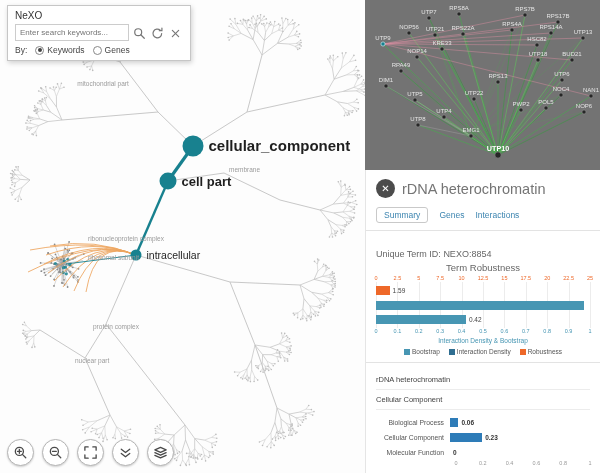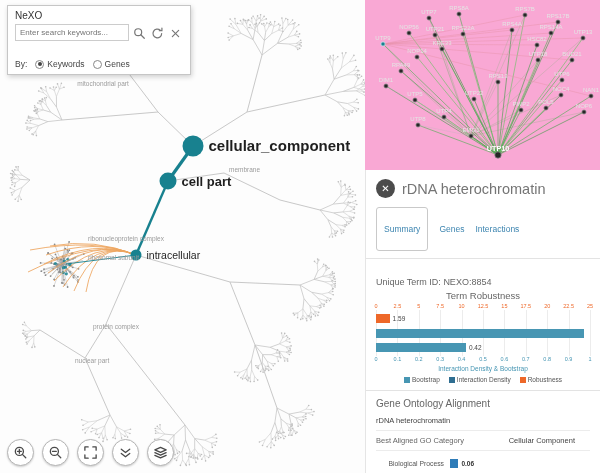--- a/index.html
+++ b/index.html
@@ -12,45 +12,45 @@
   svg.tree{position:absolute;left:0;top:0}
 
   
   .search-card{position:absolute;left:7px;top:5px;width:184px;background:#fff;
     border:1px solid #c6c6c6;box-shadow:1px 2px 5px rgba(0,0,0,.18);padding:4px 7px 5px;z-index:5}
   .search-title{font-size:10px;font-weight:normal;color:#333;margin-bottom:3px}
   .search-row{display:flex;align-items:flex-end;gap:3px}
   .search-input{flex:1;min-width:0;height:17px;font-size:8px;border:1px solid #ccc;
     padding:0 4px;color:#555;font-family:"Liberation Sans",sans-serif}
   .icon-btn{width:15px;height:15px;display:flex;align-items:center;justify-content:center;cursor:pointer}
-  .by-row{display:flex;align-items:center;gap:8px;margin-top:18px;font-size:8.5px;color:#444}
+  .by-row{display:flex;align-items:center;gap:8px;margin-top:4px;font-size:8.5px;color:#444}
   .by-row label{display:flex;align-items:center;cursor:pointer}
   .radio{width:9px;height:9px;border:1px solid #888;border-radius:50%;display:inline-block;
     position:relative;margin-right:3px;background:#fff}
   .radio.sel::after{content:"";position:absolute;left:1.5px;top:1.5px;right:1.5px;bottom:1.5px;
     background:#444;border-radius:50%}
 
   
   .zoom-toolbar{position:absolute;left:7px;bottom:7px;display:flex;gap:8px;z-index:5}
   .tool-btn{width:27px;height:27px;border-radius:50%;background:#fff;border:1px solid #b5b5b5;
     display:flex;align-items:center;justify-content:center;box-shadow:0 1px 2px rgba(0,0,0,.18);cursor:pointer}
 
   
-  .network-panel{position:absolute;left:365px;top:0;width:235px;height:196px;background:#f9a8d4;overflow:hidden}
+  .network-panel{position:absolute;left:365px;top:0;width:235px;height:196px;background:#737373;overflow:hidden}
 
   
   .detail-panel{position:absolute;left:365px;top:170px;width:235px;height:303px;background:#fff;
     border-left:1px solid #e5e5e5;padding:8px 10px 0;overflow:hidden;color:#555}
   .detail-header{display:flex;align-items:center;gap:7px;margin-top:1px}
   .close-btn{width:19px;height:19px;border-radius:50%;background:#4c4c4c;color:#fff;display:flex;
     align-items:center;justify-content:center;font-size:10px;cursor:pointer;flex:0 0 auto}
   .detail-title{font-size:14.5px;color:#757575;white-space:nowrap}
   .tabs{display:flex;align-items:center;gap:11px;margin-top:9px;font-size:8.5px}
   .tab{color:#3d85b0;cursor:pointer;padding:2px 0}
-  .tab.active{border:1px solid #c9c9c9;border-radius:3px;padding:16px 7px}
+  .tab.active{border:1px solid #c9c9c9;border-radius:3px;padding:2px 7px}
   .hdiv{border-top:1px solid #e3e3e3;margin:7px -10px}
   .term-id-line{font-size:9px;color:#666;margin:18px 0 3px}
   .chart-title{text-align:center;font-size:9.5px;color:#666;margin:3px 0 2px}
   .axis-row{position:relative;height:7px}
   .axis-row span{position:absolute;top:0;transform:translateX(-50%);font-size:5.5px;white-space:nowrap}
   .rb-plot{position:relative;height:46px}
   .grid{position:absolute;top:0;bottom:0;width:1px;background:#ececec}
   .rbbar{position:absolute;left:0;height:9px}
   .rblabel{position:absolute;font-size:6.5px;color:#444;white-space:nowrap}
   .axis-label{text-align:center;font-size:6.5px;color:#4796b3;margin-top:2px}
@@ -1680,27 +1680,25 @@
             <span>Interaction Density</span>
           </span>
           <span class="lg-item">
             <span class="lg-sq" style="background: rgb(238, 104, 41);"></span>
             <span>Robustness</span>
           </span>
         </div>
     </div>
 
     <div class="hdiv"></div>
-    <div class="section-title">Gene Ontology Alignment</div>
     <div id="go-rows">
         <div class="go-row">
           <span class="go-value">rDNA heterochromatin</span>
         </div>
         <div class="go-row">
-          <span class="go-label">Best Aligned GO Category</span>
           <span class="go-value">Cellular Component</span>
         </div>
       </div>
     <div class="al-chart" id="al-chart">
         <div class="al-row">
           <span class="al-cat">Biological Process</span>
           <span class="al-barwrap">
             <span class="al-bar" style="width: 6%; background: rgb(46, 124, 184);"></span>
             <span class="al-val" style="left: calc(6% + 3px);">0.06</span>
           </span>

